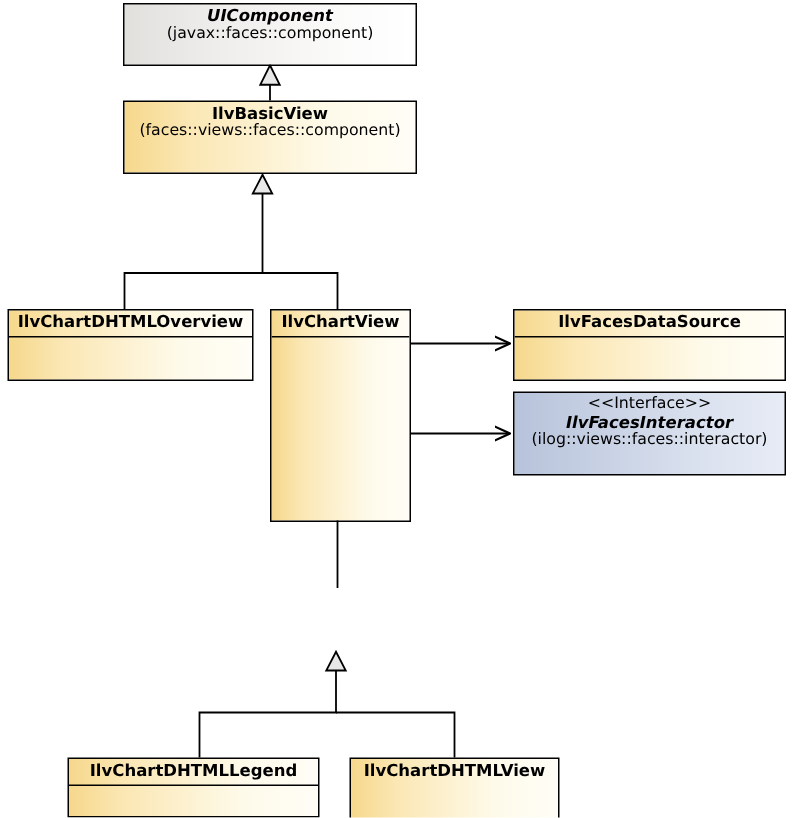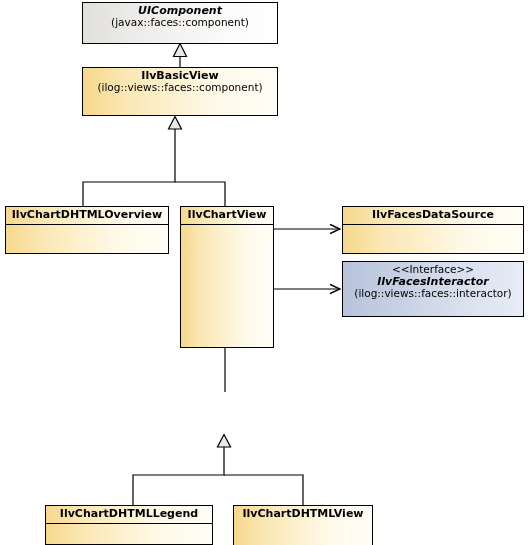--- a/index.html
+++ b/index.html
@@ -152,21 +152,21 @@
   <div class="uml-box fill-gray" id="box-uicomponent">
     <div class="uml-head">
       <span class="cls-name abstract">UIComponent</span>
       <span class="cls-pkg">(javax::faces::component)</span>
     </div>
   </div>
 
   <div class="uml-box fill-yellow" id="box-ilvbasicview">
     <div class="uml-head">
       <span class="cls-name">IlvBasicView</span>
-      <span class="cls-pkg">(ilog::views::faces::component)</span>
+      <span class="cls-pkg">(faces::views::faces::component)</span>
     </div>
   </div>
 
   <div class="uml-box fill-yellow" id="box-overview">
     <div class="uml-head">
       <span class="cls-name">IlvChartDHTMLOverview</span>
     </div>
     <div class="divider"></div>
     <div class="uml-body"></div>
   </div>

